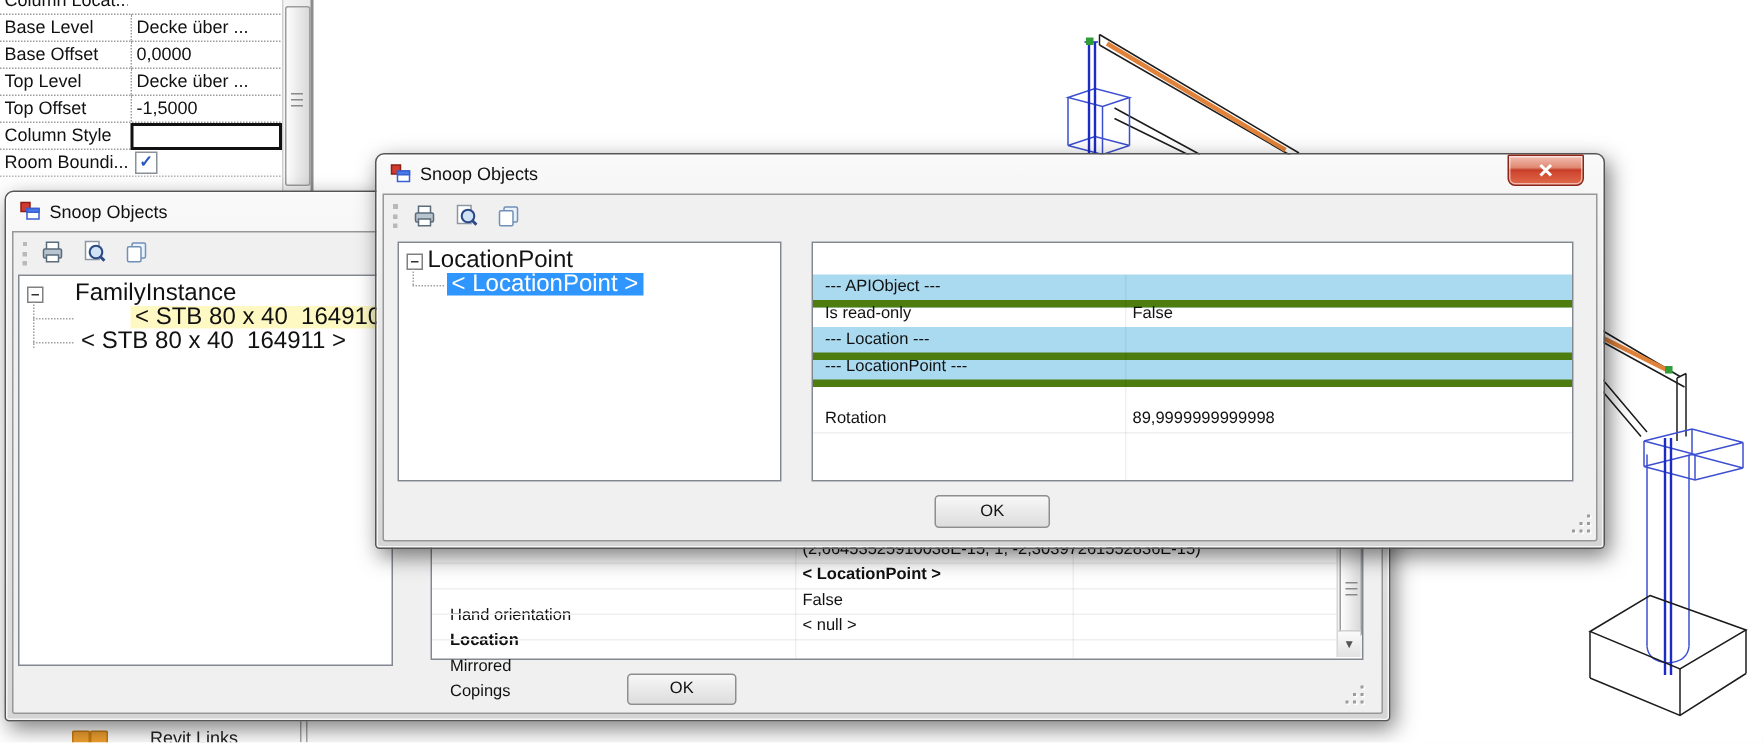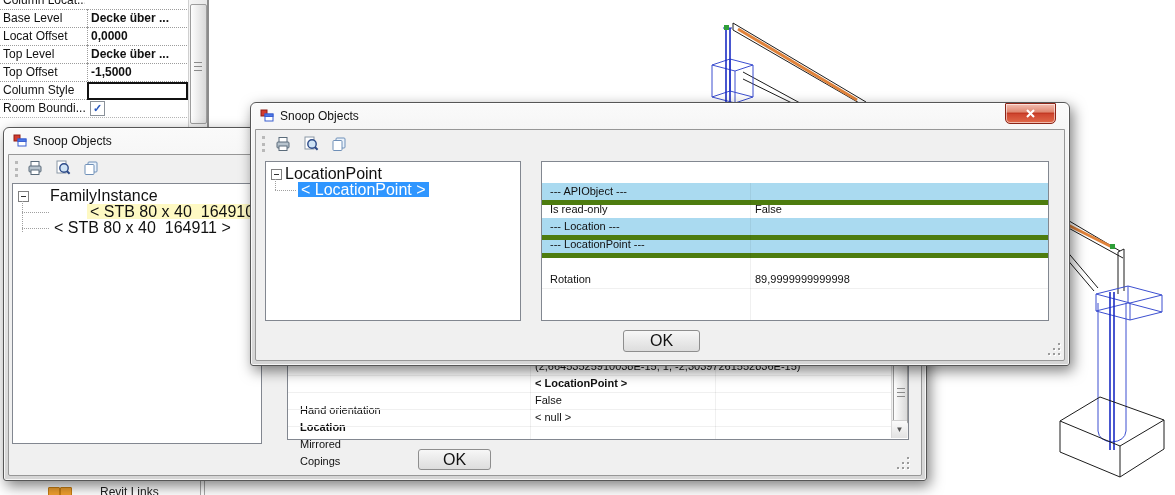--- a/index.html
+++ b/index.html
@@ -2,21 +2,21 @@
 <html><head>
 <meta charset="utf-8">
 <style>
   html,body{margin:0;padding:0;background:#fff;}
   #screen{position:relative;width:1175px;height:495px;background:#ffffff;overflow:hidden;
           font-family:"Liberation Sans",sans-serif;color:#111;}
   
   #palette{position:absolute;left:0;top:0;width:208px;height:128px;background:#fff;z-index:2;}
   .prow{position:absolute;left:0;width:187px;height:18px;border-bottom:1px dotted #9c9c9c;font-size:12px;}
   .plabel{position:absolute;left:3px;top:0;width:82px;line-height:18px;white-space:pre;overflow:hidden;}
-  .pvalue{position:absolute;left:87px;top:0;right:16px;line-height:18px;padding-left:3px;border-left:1px dotted #9c9c9c;white-space:pre;overflow:hidden;font-weight:bold;}
+  .pvalue{position:absolute;left:87px;top:0;right:16px;line-height:18px;padding-left:3px;border-left:1px dotted #9c9c9c;white-space:pre;overflow:hidden;}
   .pinput{position:absolute;left:87px;top:1px;width:97px;height:14px;border:2px solid #111;background:#fff;}
   .pcheck{position:absolute;left:90px;top:2px;width:13px;height:13px;background:#fff;border:1px solid #8a9199;
           font-size:11px;line-height:12px;text-align:center;color:#2858c0;font-weight:bold;}
   #palette-scroll{position:absolute;left:188px;top:0;width:19px;height:128px;background:linear-gradient(90deg,#f5f5f5,#e7e7e7);border-left:1px solid #cfcfcf;}
   #palette-thumb{position:absolute;left:1px;top:4px;width:15px;height:118px;background:linear-gradient(90deg,#fdfdfd,#d9d9d9);border:1px solid #9d9d9d;border-radius:2px;}
   .gripline{position:absolute;left:3px;width:8px;height:1px;background:#8a8a8a;}
   #palette-edge{position:absolute;left:207px;top:0;width:2px;height:128px;background:#8c8c8c;}
   
   #browser-row{position:absolute;left:0;top:483px;width:240px;height:12px;z-index:1;}
   .rl-icon{position:absolute;top:4px;width:10px;height:9px;background:#f0a030;border:1px solid #c77d12;border-radius:1px;}
@@ -26,21 +26,21 @@
   .win{position:absolute;border:1px solid #565656;border-radius:6px 6px 3px 3px;
        background:linear-gradient(#fafafa,#e9e9e9 40%,#d5d5d5);
        box-shadow:3px 5px 14px rgba(0,0,0,.5), inset 0 0 0 1px rgba(255,255,255,.75);}
   .titlebar{position:absolute;left:0;right:0;top:0;height:26px;display:flex;align-items:center;padding-left:9px;gap:6px;}
   .title{font-size:12px;color:#111;}
   .client{position:absolute;left:4px;right:4px;top:26px;bottom:4px;background:#f0f0f0;border:1px solid #979797;border-radius:0 0 2px 2px;}
   .panel{position:absolute;background:#fff;border:1px solid #828790;}
   .tb-grip{position:absolute;width:3px;border-left:3px dotted #b9b9b9;height:16px;}
   .tbicon{position:absolute;width:20px;height:18px;}
   .okbtn{position:absolute;background:linear-gradient(#f7f7f7,#ebebeb 45%,#dddddd);border:1px solid #8e8e8e;border-radius:3px;
-         font-size:16px;text-align:center;color:#111;}
+         font-size:11px;text-align:center;color:#111;}
   .resize-grip{position:absolute;width:13px;height:13px;}
   .rg-dot{position:absolute;width:2px;height:2px;background:#9b9b9b;box-shadow:1px 1px 0 #fff;}
   
   #close-btn{position:absolute;width:49px;height:19px;border:1px solid #8c2417;border-radius:1px 1px 5px 5px;
              background:linear-gradient(#f3beb2,#e08a74 40%,#c33a24 50%,#cf4630 55%,#e06a4a);
              box-shadow:inset 0 0 0 1px rgba(255,255,255,.55);display:flex;align-items:center;justify-content:center;}
   
   .tree-label{position:absolute;font-size:16px;line-height:15px;white-space:pre;}
   .expander{position:absolute;width:9px;height:9px;background:#fff;border:1px solid #808080;}
   .expander .minus{position:absolute;left:2px;top:4px;width:5px;height:1px;background:#333;}
@@ -122,21 +122,21 @@
   <div id="palette">
     <div class="prow" style="top:-9px">
       <span class="plabel">Column Locat...</span>
       <span class="pvalue"></span>
     </div>
     <div class="prow" style="top:9px">
       <span class="plabel">Base Level</span>
       <span class="pvalue">Decke über ...</span>
     </div>
     <div class="prow" style="top:27px">
-      <span class="plabel">Locat Offset</span>
+      <span class="plabel">Base Offset</span>
       <span class="pvalue">0,0000</span>
     </div>
     <div class="prow" style="top:45px">
       <span class="plabel">Top Level</span>
       <span class="pvalue">Decke über ...</span>
     </div>
     <div class="prow" style="top:63px">
       <span class="plabel">Top Offset</span>
       <span class="pvalue">-1,5000</span>
     </div>

